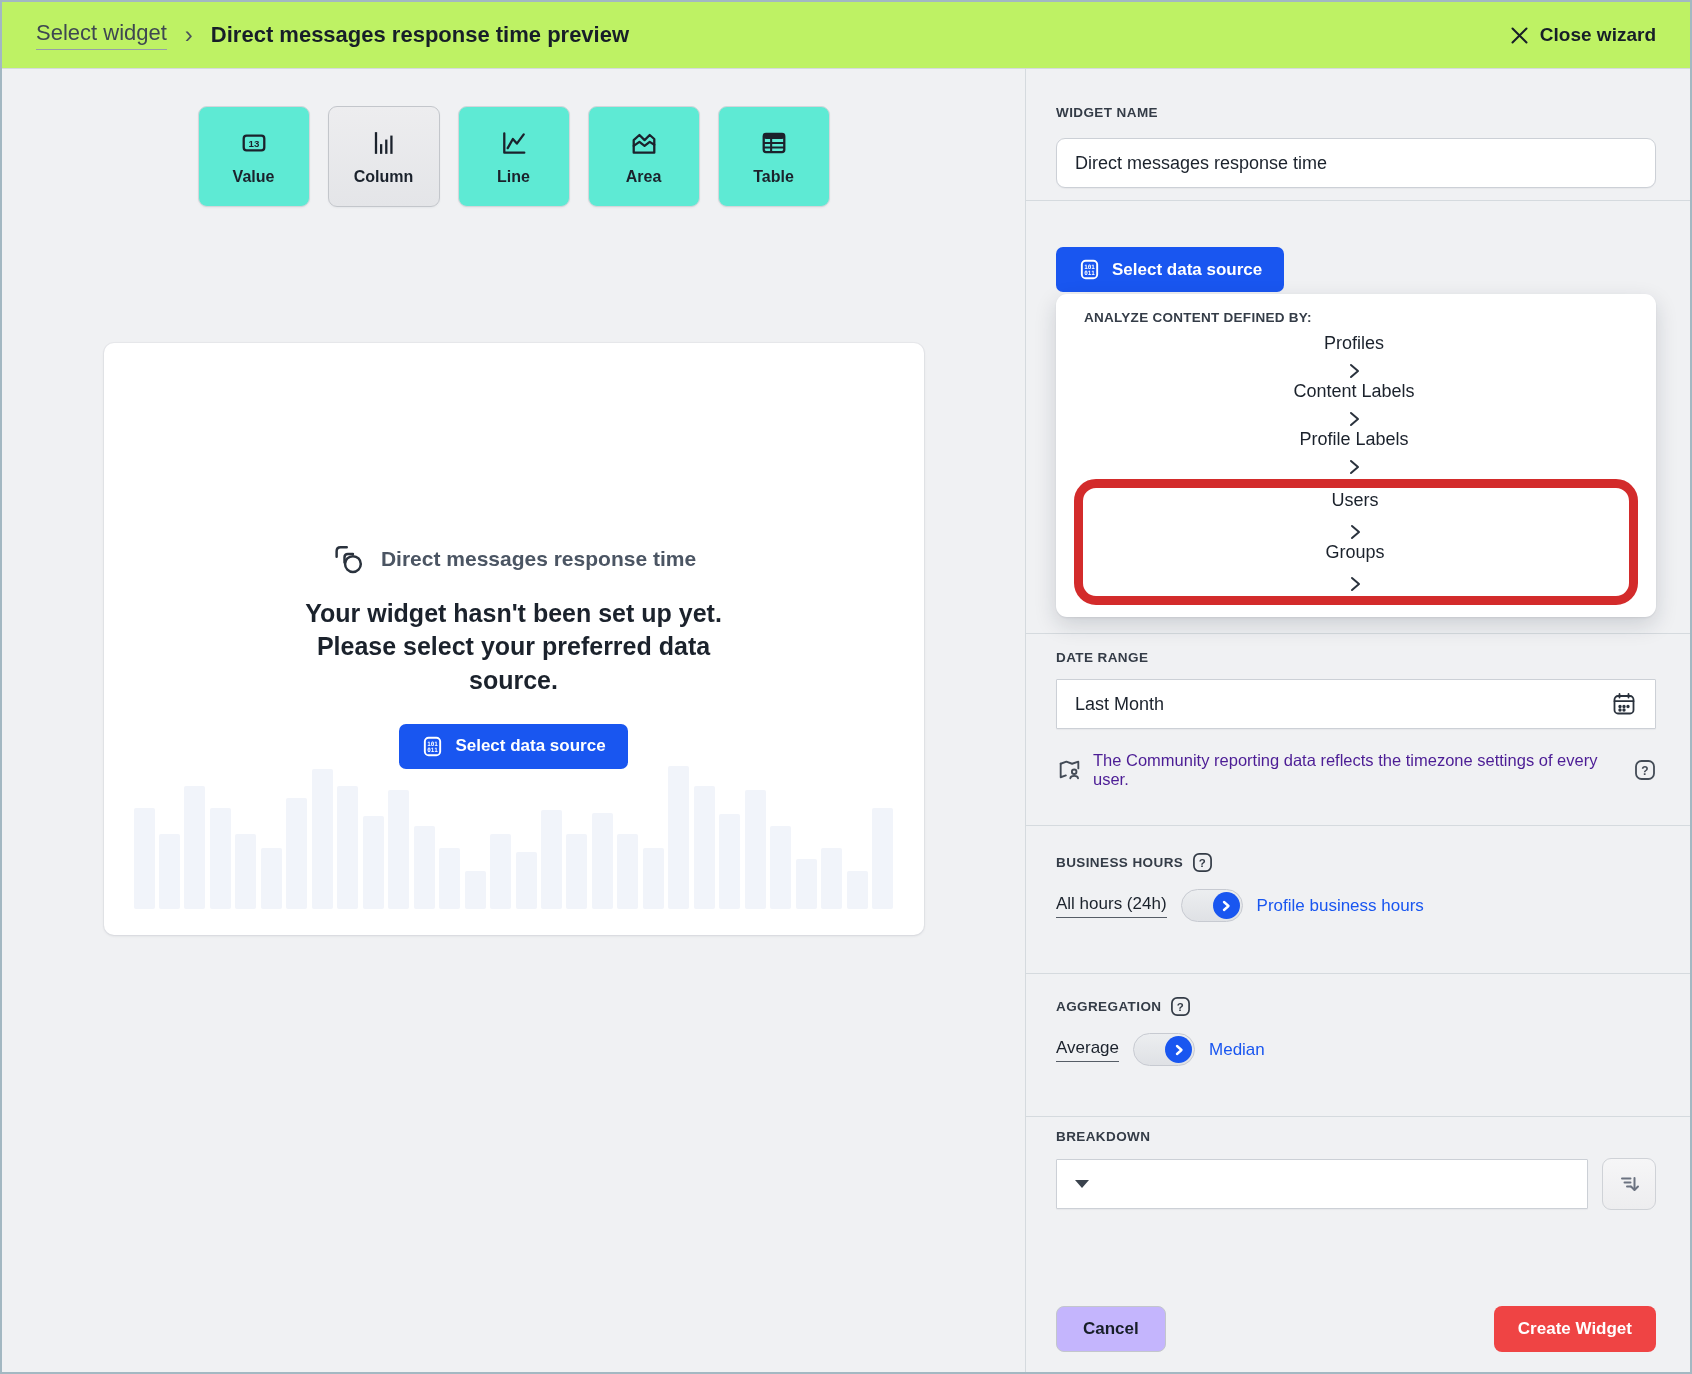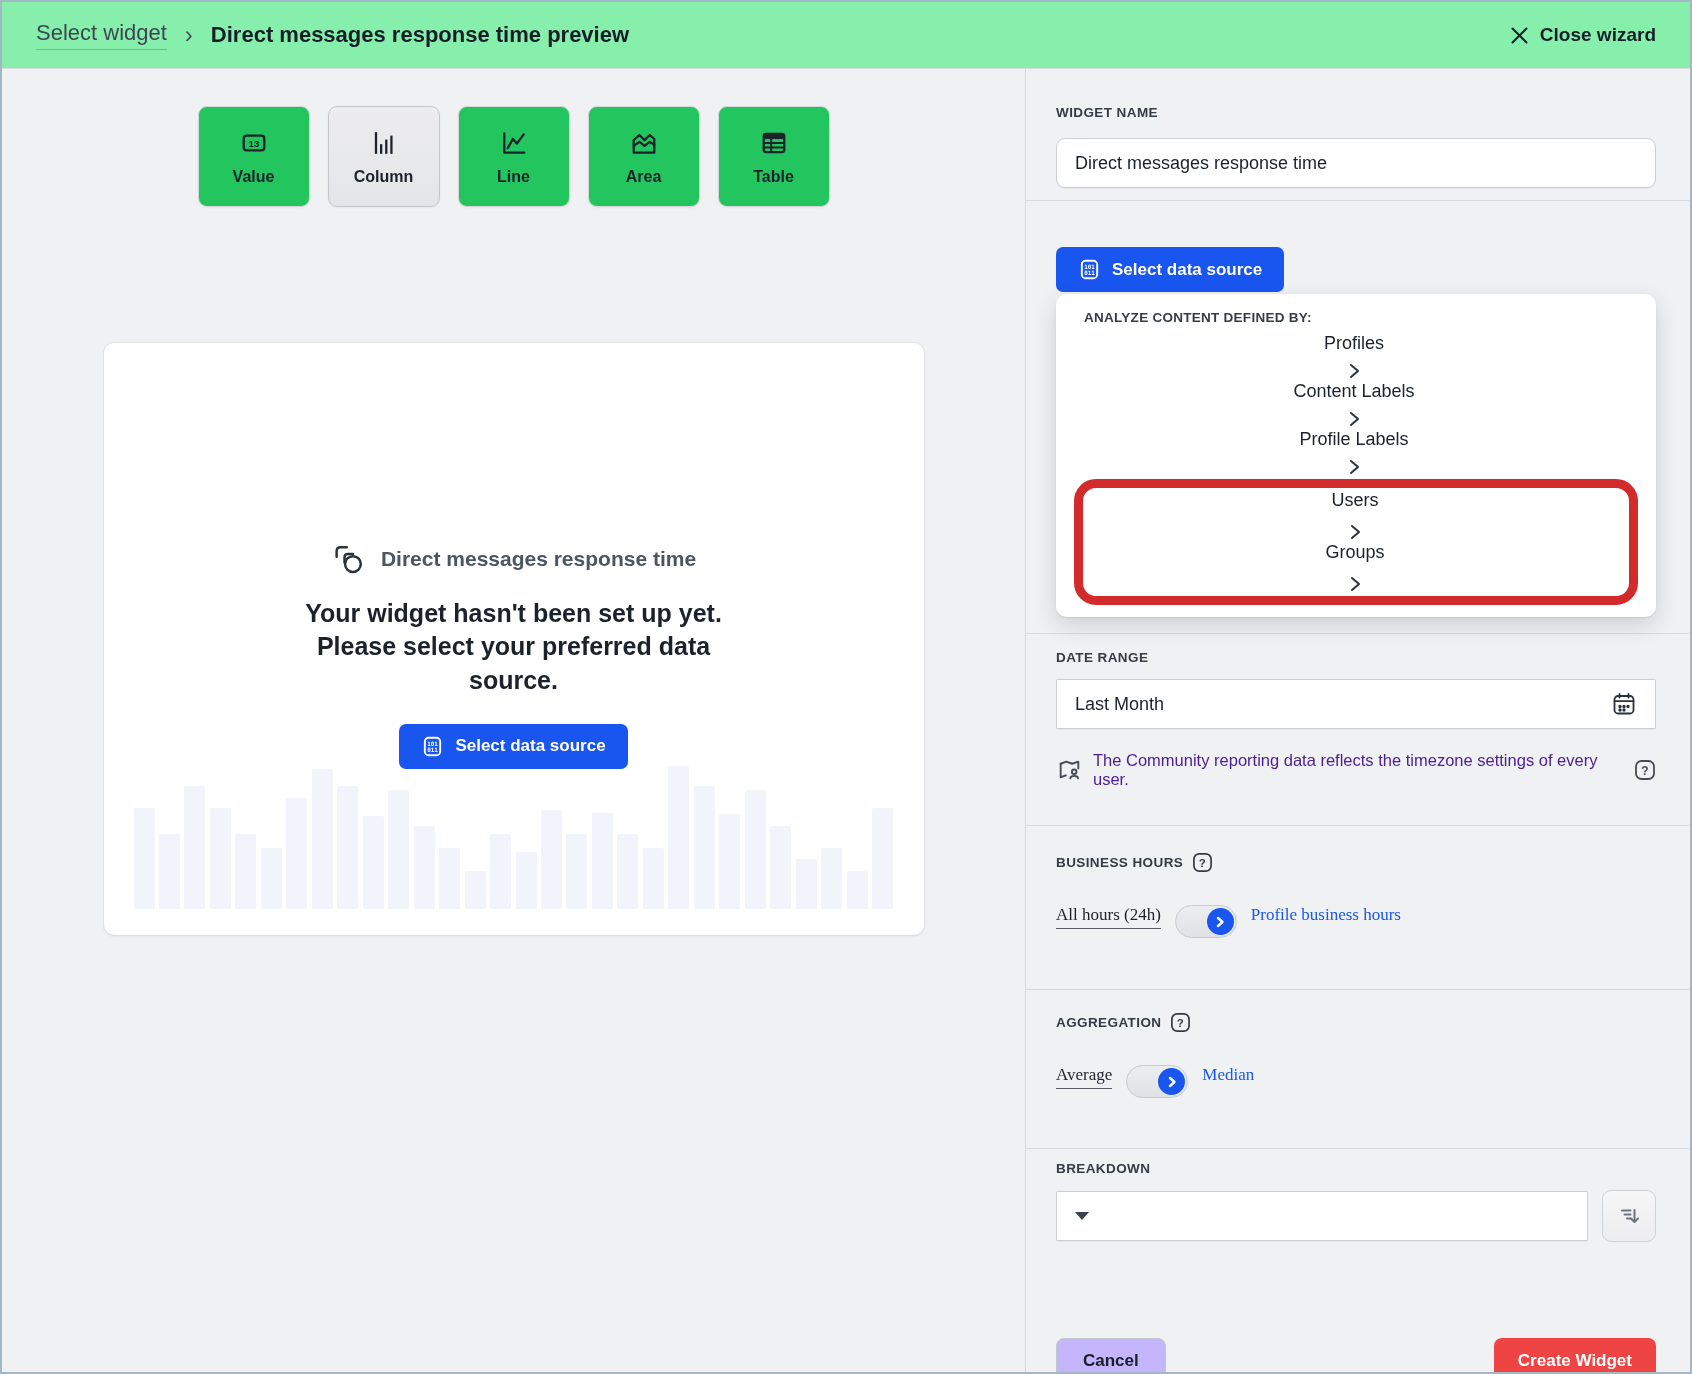--- a/index.html
+++ b/index.html
@@ -1,35 +1,35 @@
 <!DOCTYPE html>
 <html><head>
 <meta charset="utf-8">
 <style>
   * { margin:0; padding:0; box-sizing:border-box; }
   html,body { background:#dfe6ea; }
   body { font-family:"Liberation Sans","DejaVu Sans",sans-serif; color:#1b222c; }
   .frame{ width:1692px; height:1374px; border:2px solid #a3b8c2; background:#f0f1f3; overflow:hidden; display:flex; flex-direction:column; }
 
   
-  .topbar{ height:67px; background:#86efac; border-bottom:1px solid #d5dade; display:flex; align-items:center; padding:0 34px; flex:0 0 auto; }
+  .topbar{ height:67px; background:#bef264; border-bottom:1px solid #d5dade; display:flex; align-items:center; padding:0 34px; flex:0 0 auto; }
   .crumb-link{ font-size:22px; color:#3e4751; border-bottom:1px solid #979fa8; padding-bottom:3px; cursor:pointer; }
   .crumb-sep{ font-size:24px; color:#4a525c; margin:0 18px; }
   .page-title{ font-size:22px; font-weight:700; color:#171e28; }
   .topbar-spacer{ flex:1; }
   .close-btn{ display:flex; align-items:center; gap:11px; font-size:19px; font-weight:700; color:#171e28; cursor:pointer; }
 
   
   .content{ flex:1; display:flex; min-height:0; }
   .main{ width:1024px; flex:0 0 auto; border-right:1px solid #d5dade; position:relative; }
   .sidebar{ flex:1; min-width:0; }
 
   
   .type-row{ display:flex; justify-content:center; gap:18px; margin-top:37px; }
-  .type-btn{ width:112px; height:101px; background:#22c55e; border:1px solid #d4d6da; border-radius:9px; display:flex; flex-direction:column; align-items:center; justify-content:center; gap:9px; cursor:pointer; box-shadow:0 1px 2px rgba(25,35,50,.05); }
+  .type-btn{ width:112px; height:101px; background:#5eead4; border:1px solid #d4d6da; border-radius:9px; display:flex; flex-direction:column; align-items:center; justify-content:center; gap:9px; cursor:pointer; box-shadow:0 1px 2px rgba(25,35,50,.05); }
   .type-btn.selected{ background:linear-gradient(#ededef,#e4e5e8); border-color:#c3c6cb; }
   .type-btn .t-label{ font-size:16px; font-weight:700; color:#1b222c; }
 
   
   .card{ width:820px; height:592px; background:#fff; border-radius:10px; box-shadow:0 1px 3px rgba(20,30,50,.10), 0 0 0 1px rgba(20,30,50,.03); margin:136px auto 0; position:relative; overflow:hidden; }
   .bars{ position:absolute; left:30px; right:30px; bottom:26px; height:152px; display:flex; align-items:flex-end; justify-content:space-between; z-index:0; }
   .ph-bar{ flex:0 0 21px; background:#f1f4fa; border-radius:2px; }
   .card-content{ position:relative; z-index:1; display:flex; flex-direction:column; align-items:center; padding-top:198px; }
   .card-title-row{ display:flex; align-items:center; gap:14px; }
   .card-title{ font-size:21px; font-weight:600; color:#4b5563; }
@@ -54,21 +54,21 @@
   .ds-item{ height:48px; display:flex; align-items:center; justify-content:space-between; padding:0 14px 0 10px; font-size:18px; color:#1b222c; cursor:pointer; border-radius:6px;flex-direction:column; }
   .highlight-box{ border:9px solid #d32b2b; border-radius:22px; margin:2px -4px 2px -4px; padding:2px 0; }
   .highlight-box .ds-item{ height:52px; padding-left:5px; padding-right:7px; }
 
   .sec-3{ padding-top:16px; padding-bottom:36px; }
   .sec-3 .input-box{ margin-top:14px; }
   .tz-note{ margin-top:22px; display:flex; align-items:center; gap:10px; font-size:16.5px; color:#4c1d95; }
 
   .sec-4{ padding-top:26px; padding-bottom:51px; }
   .sec-5{ padding-top:22px; padding-bottom:50px; }
-  .toggle-row{ margin-top:32px; display:flex; align-items:flex-start; gap:14px;font-family:Liberation Serif, serif; }
+  .toggle-row{ margin-top:16px; display:flex; align-items:center; gap:14px; }
   .toggle-off-label{ font-size:17px; color:#1b222c; border-bottom:1px solid #565d66; padding-bottom:3px; cursor:pointer; }
   .toggle-on-label{ font-size:17px; color:#1956f0; cursor:pointer; }
   .toggle{ width:62px; height:33px; border-radius:17px; background:linear-gradient(#eceef0,#dfe1e5); border:1px solid #c7cad1; position:relative; cursor:pointer; flex:0 0 auto; }
   .knob{ position:absolute; top:2px; right:2px; width:27px; height:27px; border-radius:50%; background:#1956f0; display:flex; align-items:center; justify-content:center; }
 
   .sec-6{ padding-top:12px; }
   .breakdown-row{ margin-top:14px; display:flex; align-items:center; gap:14px; }
   .breakdown-row .input-box{ flex:1; cursor:pointer; }
   .caret{ width:0; height:0; border-left:7px solid transparent; border-right:7px solid transparent; border-top:8px solid #3a424d; }
   .sort-btn{ width:54px; height:52px; background:linear-gradient(#f6f6f7,#ededef); border:1px solid #cfd2d7; border-radius:9px; display:flex; align-items:center; justify-content:center; cursor:pointer; flex:0 0 auto; }

